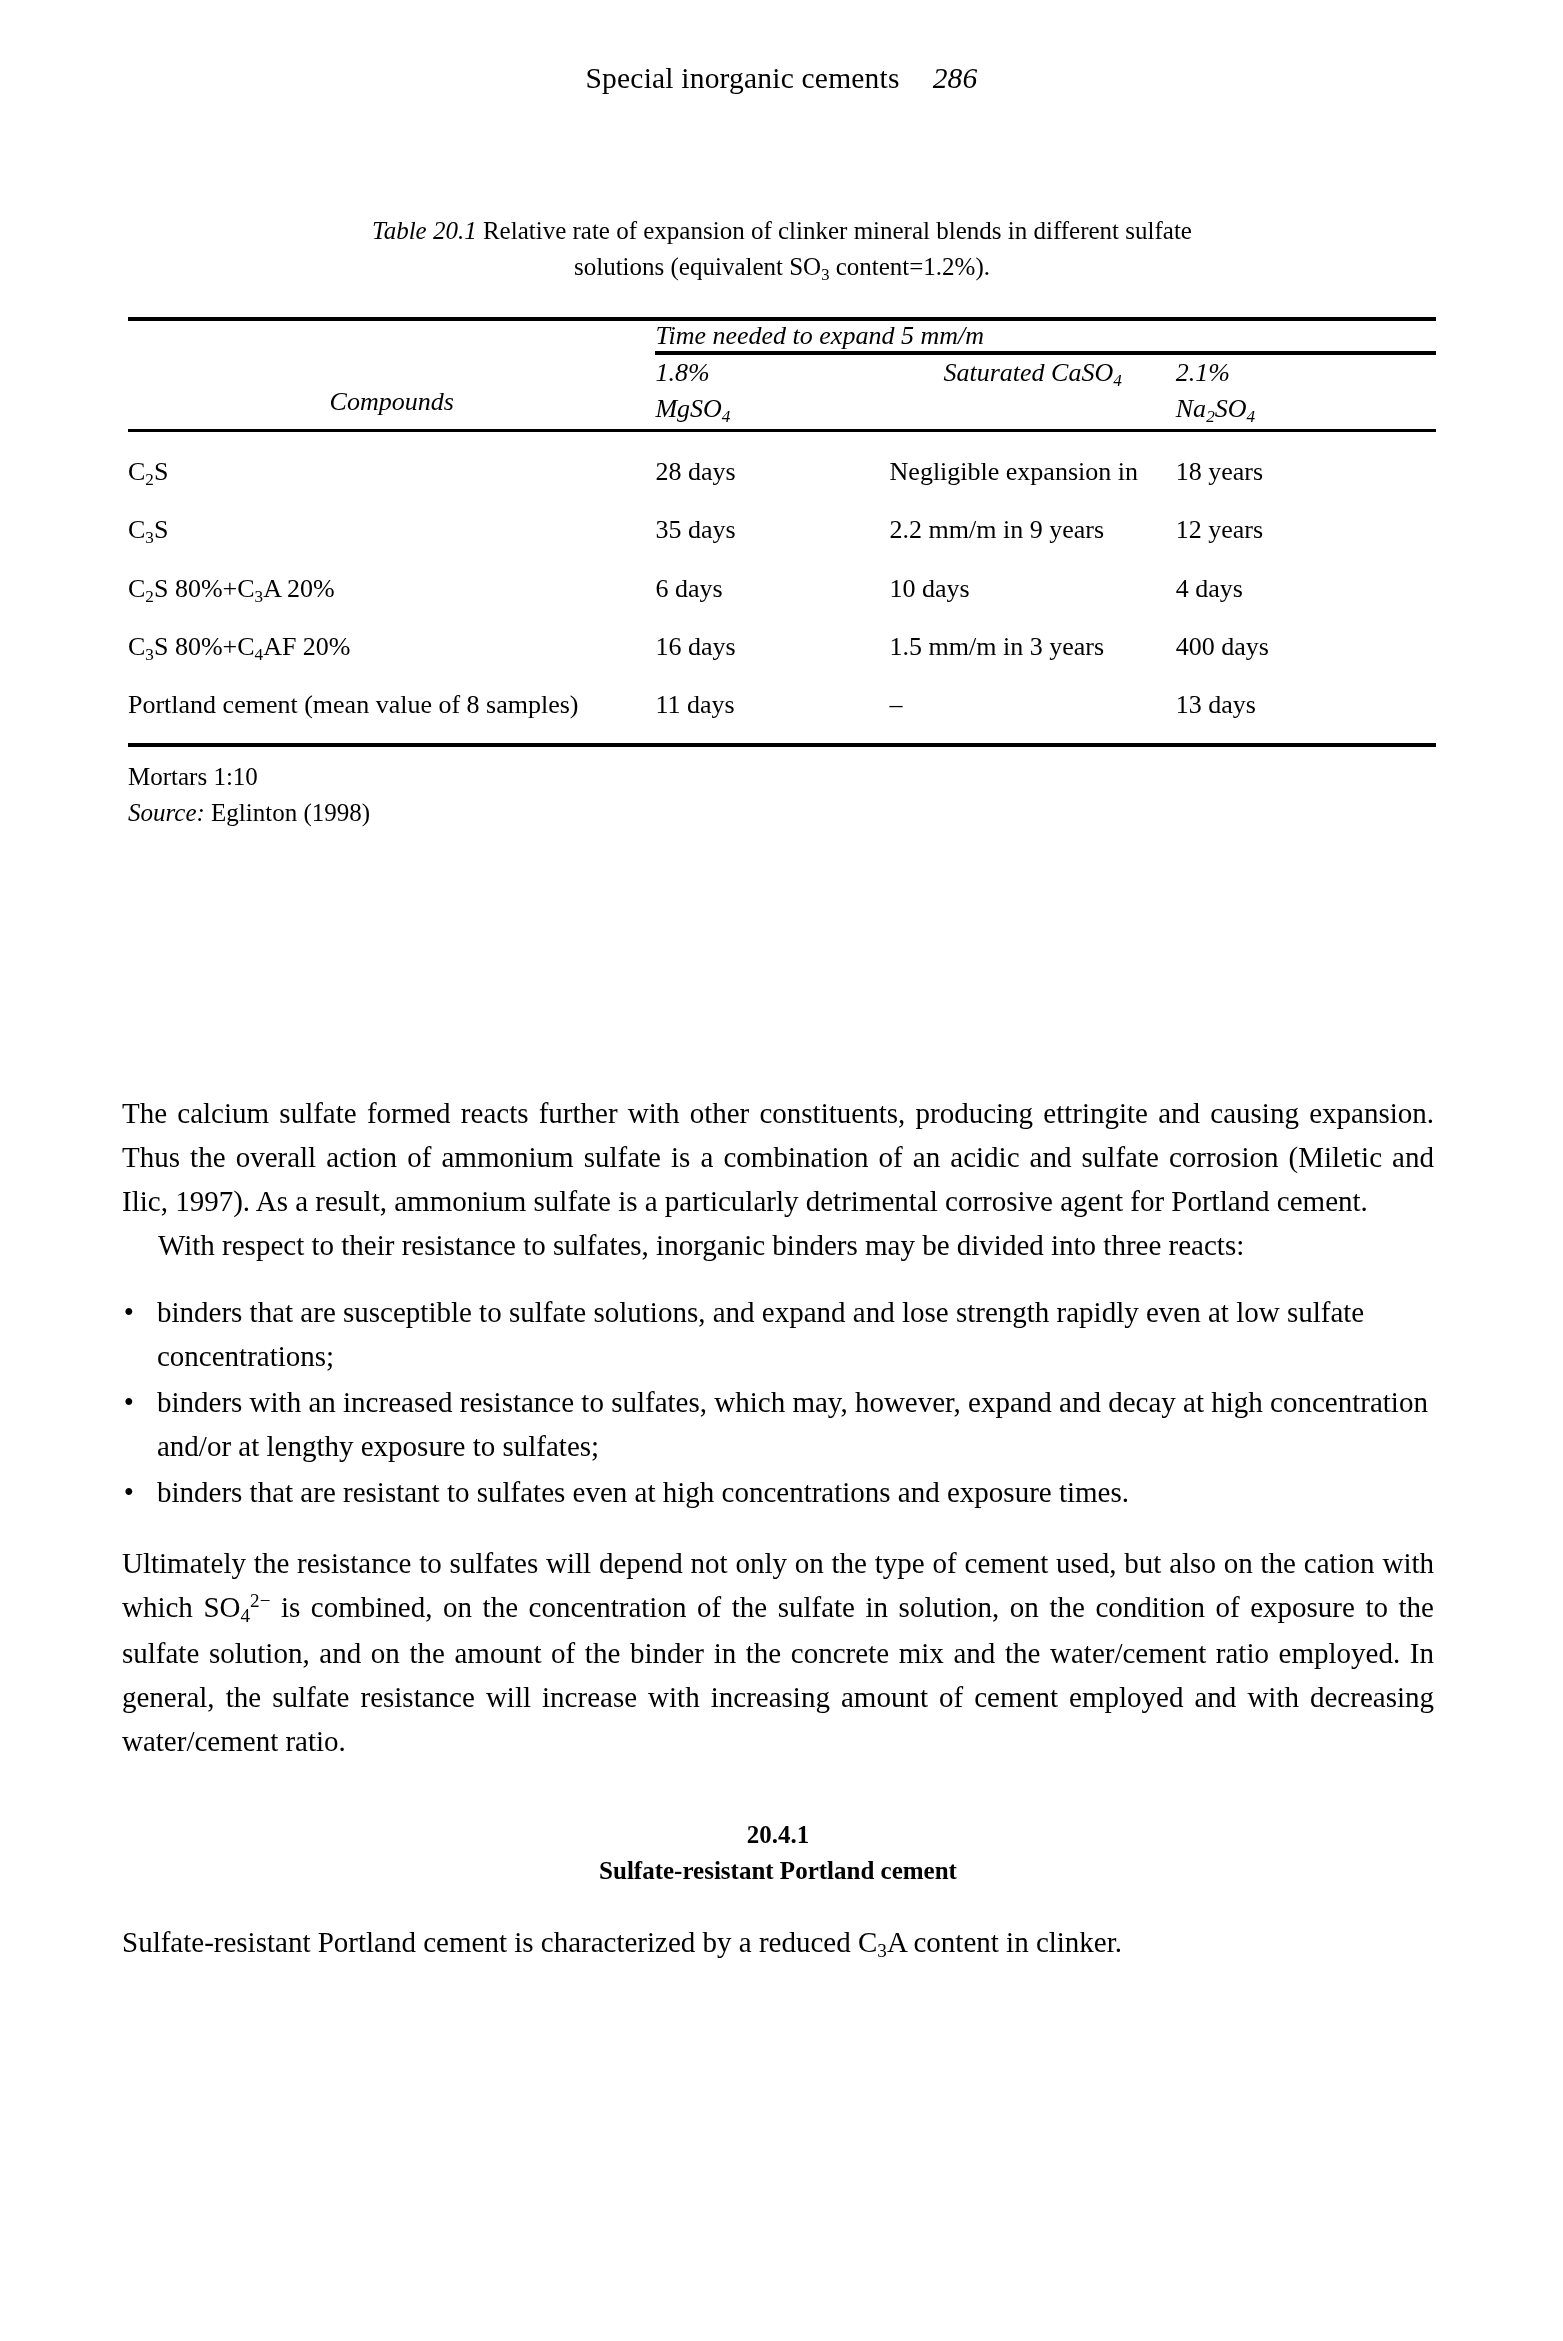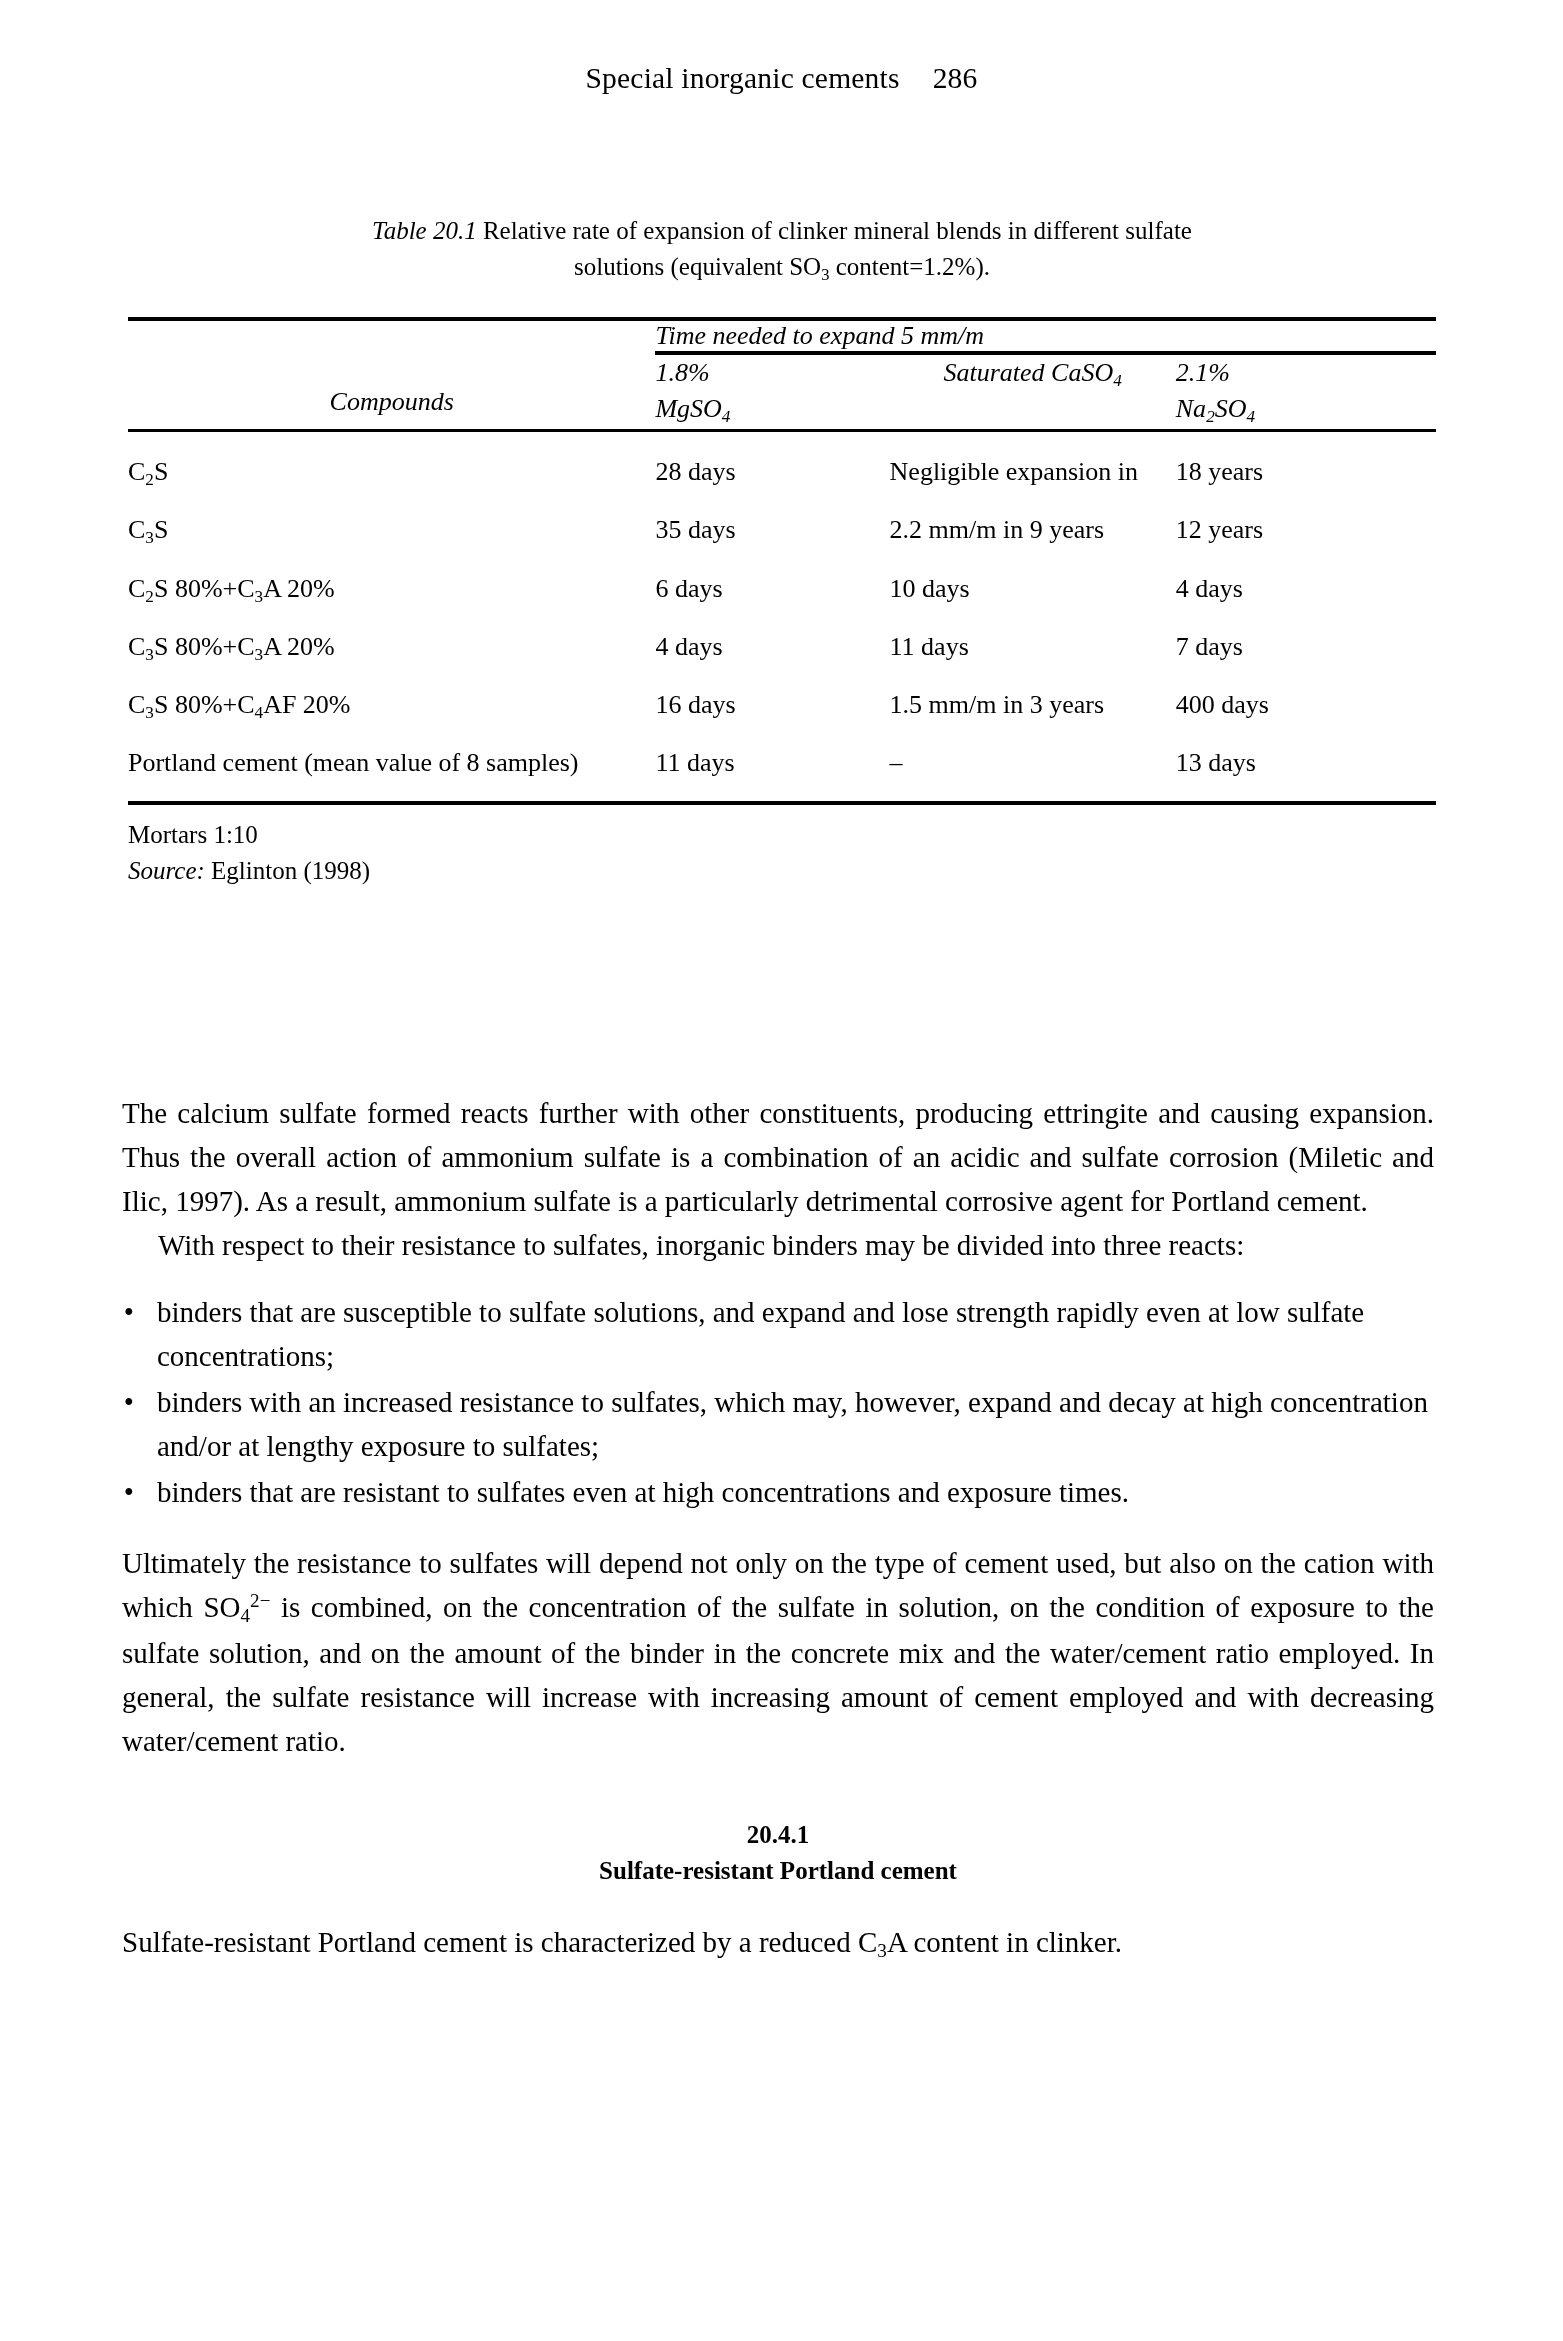--- a/index.html
+++ b/index.html
@@ -28,20 +28,21 @@
     top: 62px;
     left: 0;
     width: 1563px;
     text-align: center;
     font-size: 29.5px;
     letter-spacing: 0.2px;
   }
   .running-head .rh-title { }
   .running-head .rh-page {
     margin-left: 33px;
+    font-style: italic;
   }
 
   
   .table-block {
     position: absolute;
     top: 213px;
     left: 128px;
     width: 1308px;
   }
   .table-caption {
@@ -288,26 +289,20 @@
           <td>2.2 mm/m in 9 years</td>
           <td>12 years</td>
         </tr>
         <tr>
           <td>C<sub>2</sub>S 80%+C<sub>3</sub>A 20%</td>
           <td>6 days</td>
           <td>10 days</td>
           <td>4 days</td>
         </tr>
         <tr>
-          <td>C<sub>3</sub>S 80%+C<sub>3</sub>A 20%</td>
-          <td>4 days</td>
-          <td>11 days</td>
-          <td>7 days</td>
-        </tr>
-        <tr>
           <td>C<sub>3</sub>S 80%+C<sub>4</sub>AF 20%</td>
           <td>16 days</td>
           <td>1.5 mm/m in 3 years</td>
           <td>400 days</td>
         </tr>
         <tr>
           <td>Portland cement (mean value of 8 samples)</td>
           <td>11 days</td>
           <td>–</td>
           <td>13 days</td>

